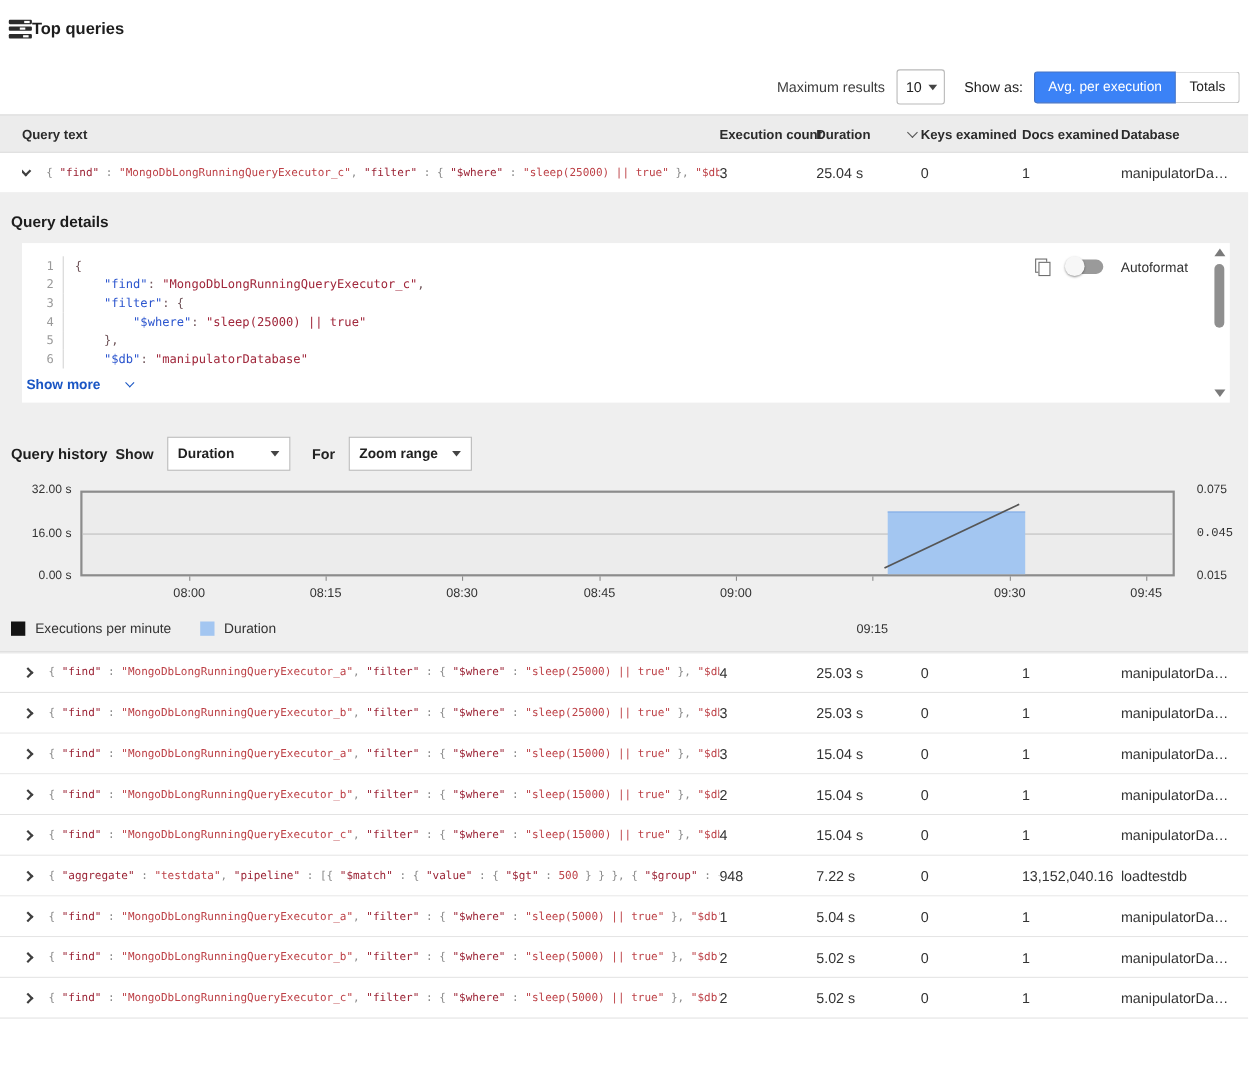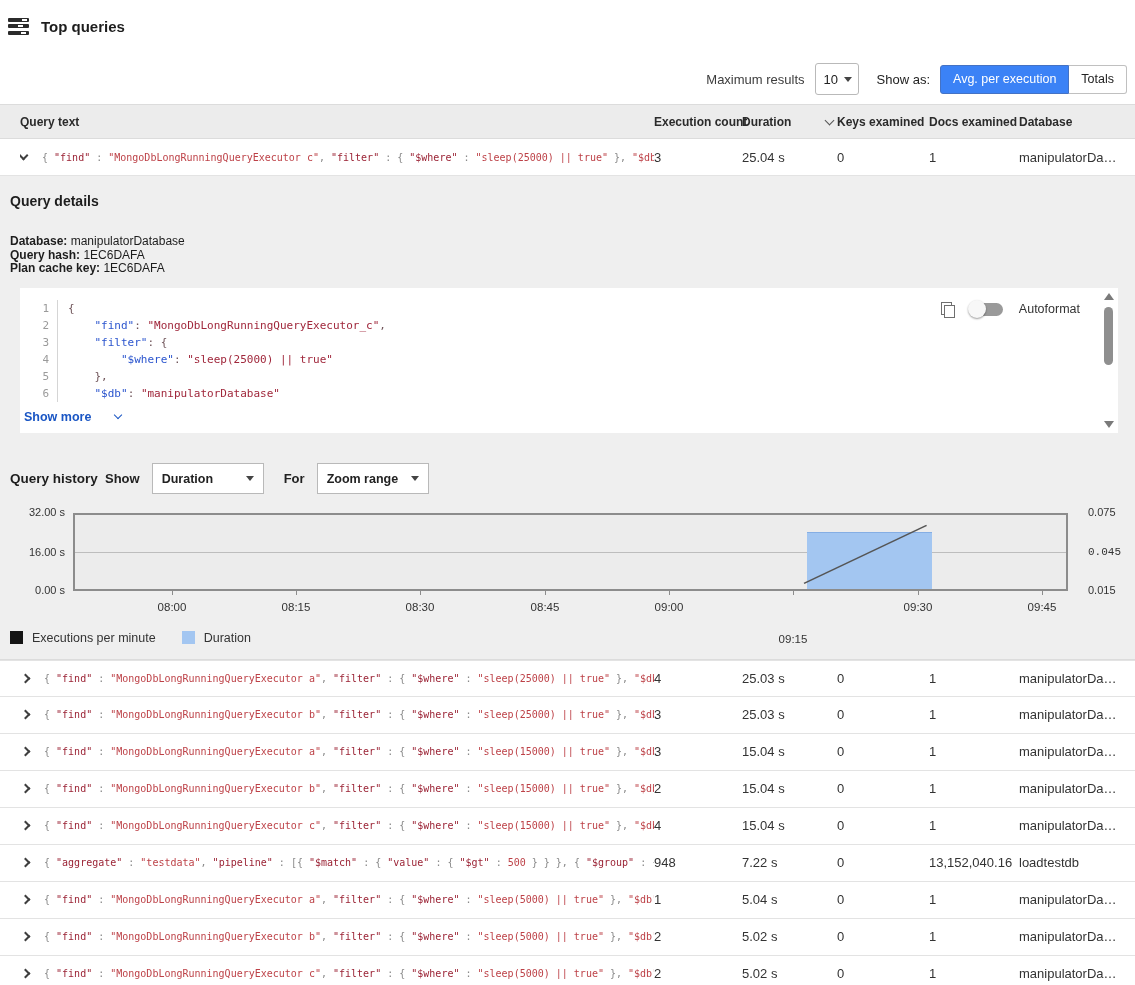--- a/index.html
+++ b/index.html
@@ -1,20 +1,20 @@
 <!DOCTYPE html>
 <html><head>
 <meta charset="utf-8">
 <style>
   * { box-sizing: border-box; margin: 0; padding: 0; }
   html,body { width: 1135px; background: #fff; font-family: "Liberation Sans", sans-serif; color: #222; }
   .page { width: 1135px; height: 985px; position: relative; overflow: hidden; background: #fff; }
 
   
-  .app-header { display: flex; align-items: center; gap: 12px; padding: 12px 0 0 8px; height: 40px; }
+  .app-header { display: flex; align-items: center; padding: 12px 0 0 8px; height: 40px; }
   .title-icon { width: 21px; height: 17px; display: flex; flex-direction: column; justify-content: space-between; }
   .title-icon .bar { height: 4px; background: #2b2b2b; position: relative; border-radius: 1px; }
   .title-icon .bar i { position: absolute; top: 1px; width: 5px; height: 2px; background: #fff; display:block; }
   .title-icon .bar:nth-child(1) i { right: 2px; }
   .title-icon .bar:nth-child(2) i { right: 6px; }
   .title-icon .bar:nth-child(3) i { right: 3px; }
   .page-title { font-size: 15px; font-weight: bold; color: #1d1d1d; }
 
   
   .controls { display: flex; align-items: center; justify-content: flex-end; height: 34px; margin: 22px 8px 0 0; }
@@ -152,25 +152,20 @@
     <div>3</div>
     <div>25.04 s</div>
     <div>0</div>
     <div>1</div>
     <div class="qcell-db">manipulatorDatabase</div>
   </div>
 
   <div class="detail-panel">
     <div class="detail-title">Query details</div>
 
-    <div class="meta">
-      <div><span class="b">Database:</span> <span>manipulatorDatabase</span></div>
-      <div><span class="b">Query hash:</span> <span>1EC6DAFA</span></div>
-      <div><span class="b">Plan cache key:</span> <span>1EC6DAFA</span></div>
-    </div>
 
     <div class="code-box">
       <div class="code-scroll" id="code-lines">
           <div class="code-line">
             <span class="code-num">1</span>
             <span class="code-text"><span class="tk-punct">{</span></span>
           </div>
           <div class="code-line">
             <span class="code-num">2</span>
             <span class="code-text"><span class="tk-punct">    </span><span class="tk-key">"find"</span><span class="tk-punct">: </span><span class="tk-val">"MongoDbLongRunningQueryExecutor_c"</span><span class="tk-punct">,</span></span>

